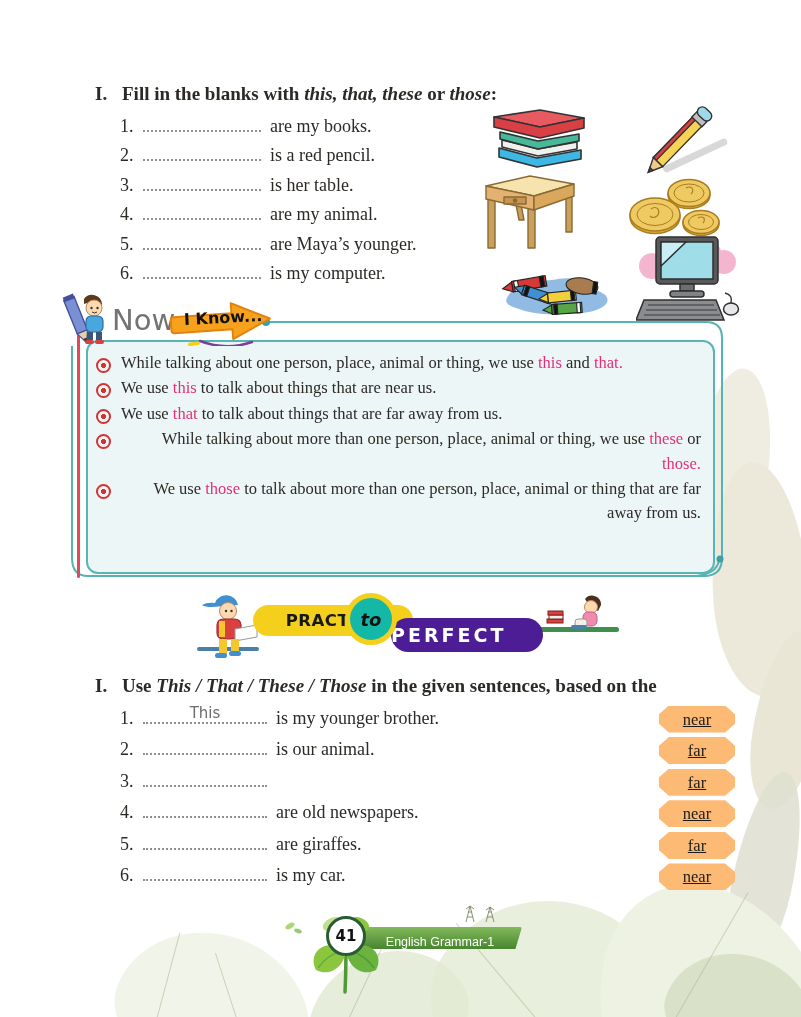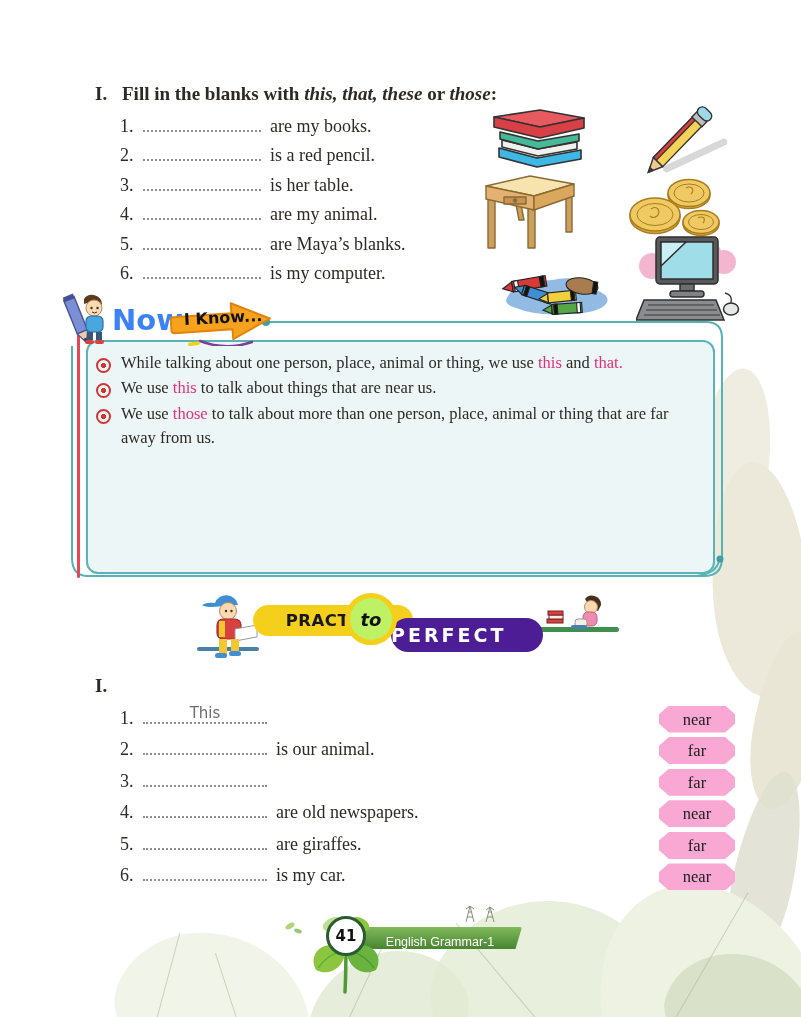--- a/index.html
+++ b/index.html
@@ -18,38 +18,38 @@
   .rows{margin-top:9px;}
   .row{display:flex;align-items:baseline;height:29.5px;font-size:18px;position:relative;}
   .ex2 .row{height:31.6px;}
   .row .num{width:23px;flex:0 0 23px;}
   .blank{display:inline-block;width:118px;height:14px;border-bottom:2px dotted #8f8f8f;
          margin-right:9px;position:relative;}
   .ex2 .blank{width:124px;}
   .answer{position:absolute;left:0;right:0;top:-4px;text-align:center;
           font-family:"DejaVu Sans",sans-serif;font-size:15px;color:#6d6d6d;}
   .badge{position:absolute;right:0;top:-2px;width:76px;height:27px;line-height:27px;
-         text-align:center;background:#f9a8d4;font-size:16.5px;color:#1c1c1c;
-         clip-path:polygon(13% 0,87% 0,100% 32%,100% 68%,87% 100%,13% 100%,0 68%,0 32%);}
+         text-align:center;background:#fdba74;font-size:16.5px;color:#1c1c1c;
+         clip-path:polygon(13% 0,87% 0,100% 32%,100% 68%,87% 100%,13% 100%,0 68%,0 32%);text-decoration:underline;}
   
   .nik-box{background:#ecf6f6;border:2px solid #58b5b6;border-radius:12px;z-index:2;}
   .nik-red{background:#e2475a;border-radius:2px;z-index:3;}
-  .nik-list{list-style:none;margin:0;padding:9px 12px 0 8px;z-index:3;}
+  .nik-list{list-style:none;margin:0;padding:9px 12px 0 8px;z-index:3;text-align:right;}
   .nik-list li{display:flex;gap:10px;font-size:16.5px;line-height:24.4px;margin-bottom:1px;}
   .blt{flex:0 0 11px;width:11px;height:11px;margin-top:7px;border:2px solid #d23333;border-radius:50%;
        background:radial-gradient(circle,#d23333 0 2.4px,transparent 2.5px);}
-  .now-word{font-family:"DejaVu Sans",sans-serif;font-weight:bold;font-size:29px;color:#3b82f6;z-index:5;}
+  .now-word{font-family:"DejaVu Sans",sans-serif;font-weight:normal;font-size:29px;color:#737373;z-index:5;}
   .iknow{font-family:"DejaVu Sans",sans-serif;font-weight:bold;font-size:16px;color:#111;
          transform:rotate(-3deg);z-index:6;}
   
   .pillY{background:#f4d01d;border-radius:16px;z-index:2;display:flex;align-items:center;justify-content:center;
          font-family:"DejaVu Sans",sans-serif;font-weight:bold;font-size:16.5px;letter-spacing:.5px;color:#181818;}
   .pillR{background:#4c1d95;border-radius:17px;z-index:2;display:flex;align-items:center;
          font-family:"DejaVu Sans",sans-serif;font-weight:bold;font-size:19px;letter-spacing:3px;color:#fff;}
-  .toCirc{background:#bef264;border:5px solid #f4d01d;border-radius:50%;z-index:4;display:flex;align-items:center;
+  .toCirc{background:#14b8a6;border:5px solid #f4d01d;border-radius:50%;z-index:4;display:flex;align-items:center;
           justify-content:center;font-family:"DejaVu Sans",sans-serif;font-weight:bold;font-style:italic;font-size:18px;color:#111;}
   
   .ribbon{background:linear-gradient(#83b95c,#47852f);clip-path:polygon(0 0,100% 0,96% 100%,0 100%);
           color:#fff;font-family:"Liberation Sans",sans-serif;font-size:12.5px;display:flex;align-items:flex-end;
           justify-content:center;z-index:3;border-radius:2px;}
   .pgCirc{background:#fff;border:3px solid #2a5c34;border-radius:50%;display:flex;align-items:center;justify-content:center;
           font-family:"DejaVu Sans",sans-serif;font-weight:bold;font-size:15px;color:#111;z-index:4;}
 </style>
 </head>
 <body>
@@ -91,21 +91,21 @@
       <span>is her table.</span>
     </div>
     <div class="row">
       <span class="num">4.</span>
       <span class="blank"></span>
       <span>are my animal.</span>
     </div>
     <div class="row">
       <span class="num">5.</span>
       <span class="blank"></span>
-      <span>are Maya’s blanks.</span>
+      <span>are Maya’s younger.</span>
     </div>
     <div class="row">
       <span class="num">6.</span>
       <span class="blank"></span>
       <span>is my computer.</span>
     </div>
   </div>
 </div>
 
 <svg class="abs" style="left:483px;top:106px;z-index:2;" width="115" height="68" viewBox="0 0 115 68">
@@ -227,20 +227,28 @@
 <div class="abs nik-red" style="left:77px;top:332px;width:3px;height:246px;"></div>
 <div class="abs nik-box" style="left:86px;top:340px;width:625px;height:230px;">
   <ul class="nik-list">
     <li>
         <span class="blt"></span>
         <span><span>While talking about one person, place, animal or thing, we use </span><span class="hl">this</span><span> and </span><span class="hl">that.</span></span>
       </li>
     <li>
         <span class="blt"></span>
         <span><span>We use </span><span class="hl">this</span><span> to talk about things that are near us.</span></span>
+      </li>
+    <li>
+        <span class="blt"></span>
+        <span><span>We use </span><span class="hl">that</span><span> to talk about things that are far away from us.</span></span>
+      </li>
+    <li>
+        <span class="blt"></span>
+        <span><span>While talking about more than one person, place, animal or thing, we use </span><span class="hl">these</span><span> or </span><span class="hl">those.</span></span>
       </li>
     <li>
         <span class="blt"></span>
         <span><span>We use </span><span class="hl">those</span><span> to talk about more than one person, place, animal or thing that are far away from us.</span></span>
       </li>
   </ul>
 </div>
 
 <svg class="abs" style="left:58px;top:290px;z-index:6;" width="54" height="60" viewBox="0 0 54 60">
   <g transform="rotate(-22 22 32)">
@@ -306,29 +314,30 @@
     <rect x="60" y="17" width="14" height="14" rx="5" fill="#f08bb0" stroke="#c75f8a" stroke-width="1"></rect>
     <rect x="52" y="24" width="12" height="8" rx="3" fill="#f4efe6" stroke="#999" stroke-width="1"></rect>
     <rect x="48" y="30" width="16" height="4" rx="2" fill="#4a7fa8"></rect>
   </svg>
 </div>
 
 <div class="abs ex ex2" style="left:95px;top:674px;width:640px;">
   <div class="ex-head">
     <span class="rnum">I.</span>
     <span>
-      <br>
+      <span><span>Use </span><span class="it">This / That / These / Those</span><span> in the given sentences, based on the</span></span><br>
     </span>
   </div>
   <div class="rows" style="margin-left:25px;">
     <div class="row">
       <span class="num">1.</span>
       <span class="blank">
           <span class="answer">This</span>
         </span>
+      <span>is my younger brother.</span>
       <span class="badge">near</span>
     </div>
     <div class="row">
       <span class="num">2.</span>
       <span class="blank"></span>
       <span>is our animal.</span>
       <span class="badge">far</span>
     </div>
     <div class="row">
       <span class="num">3.</span>

